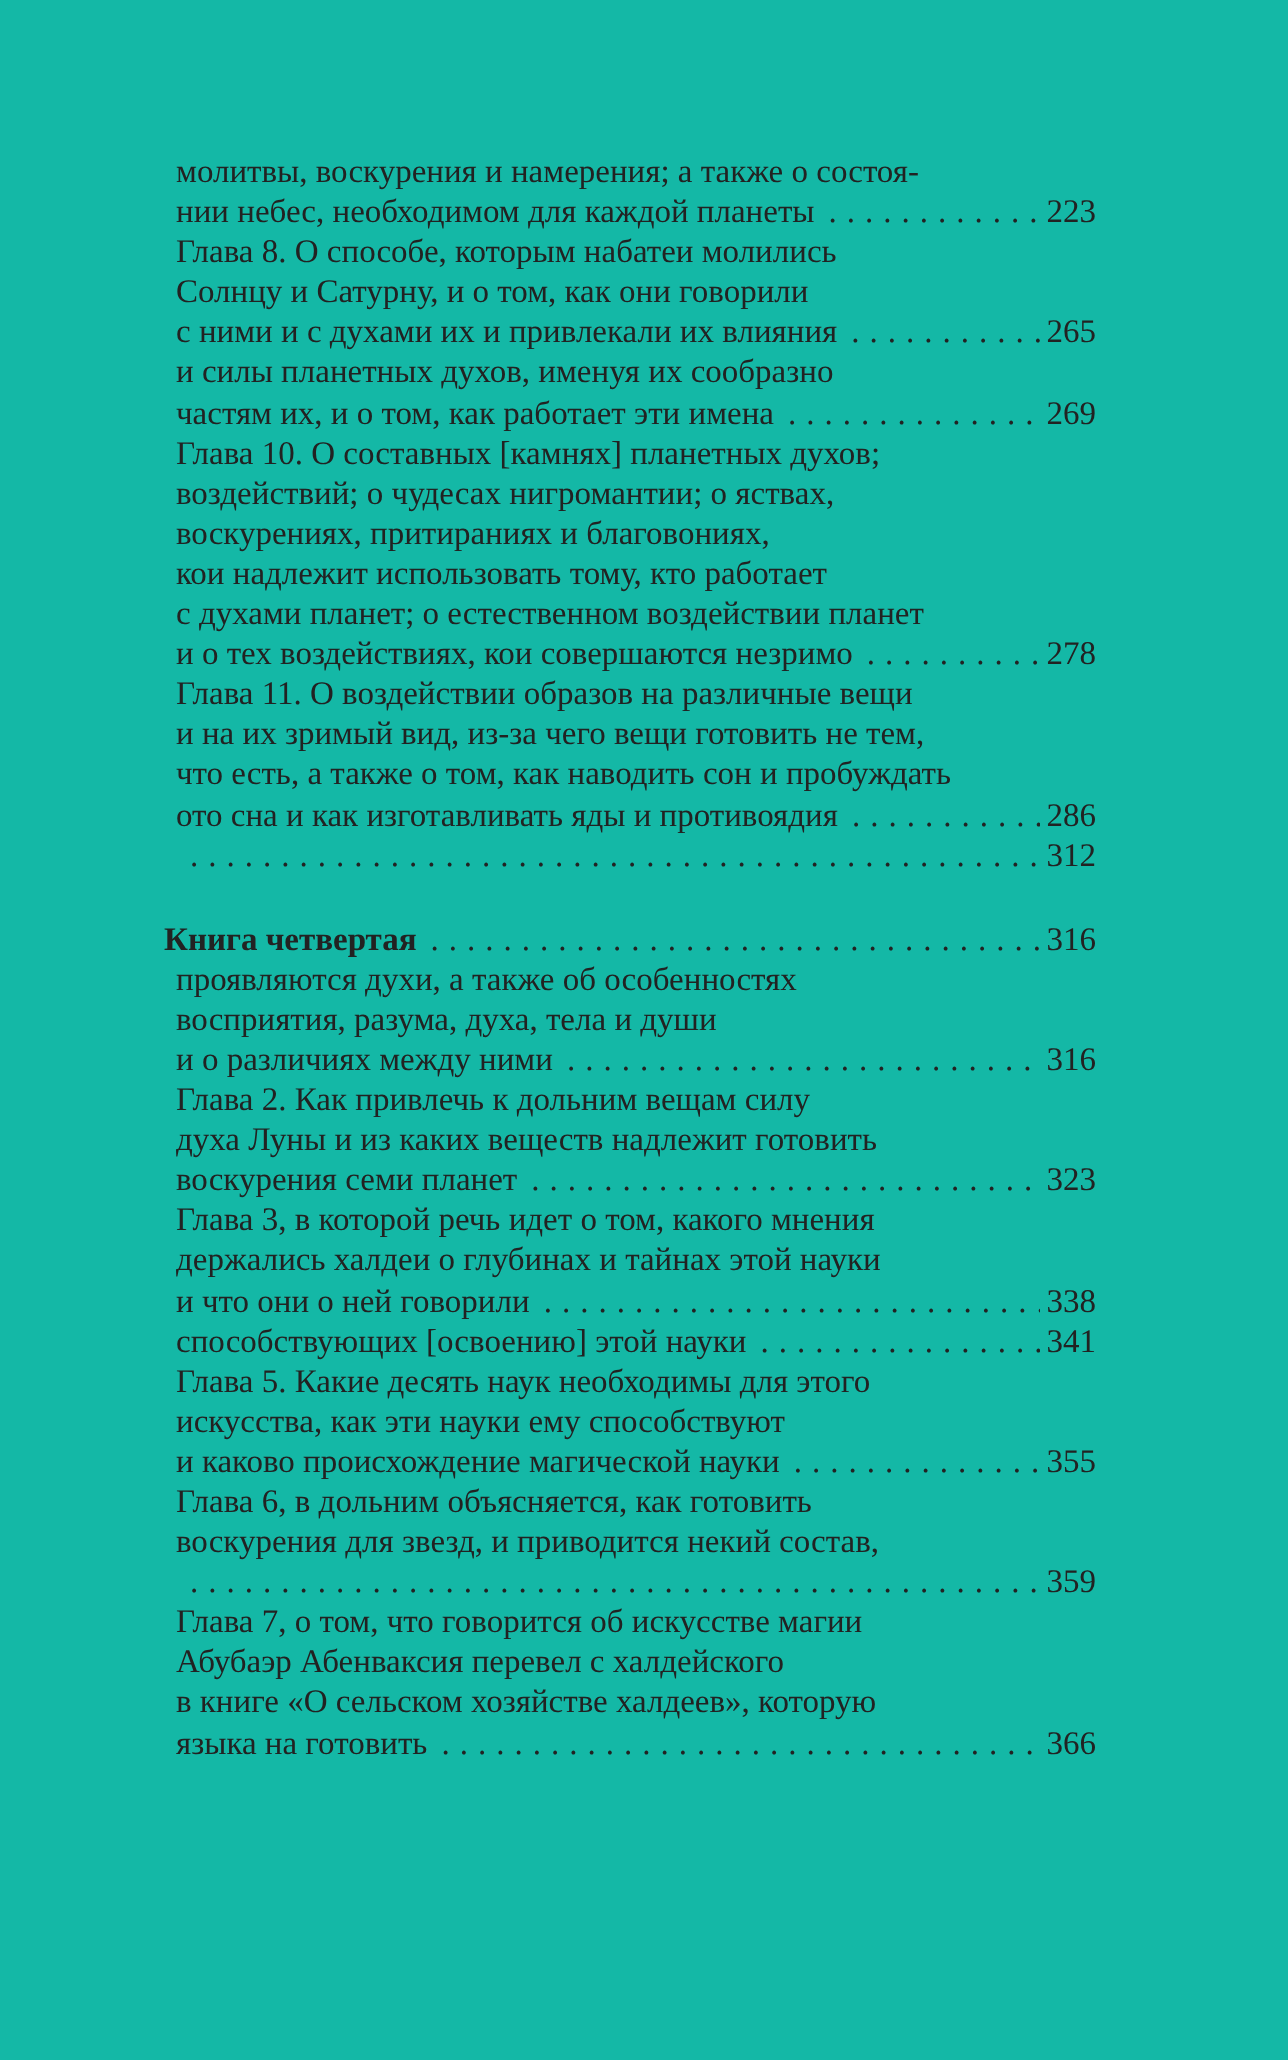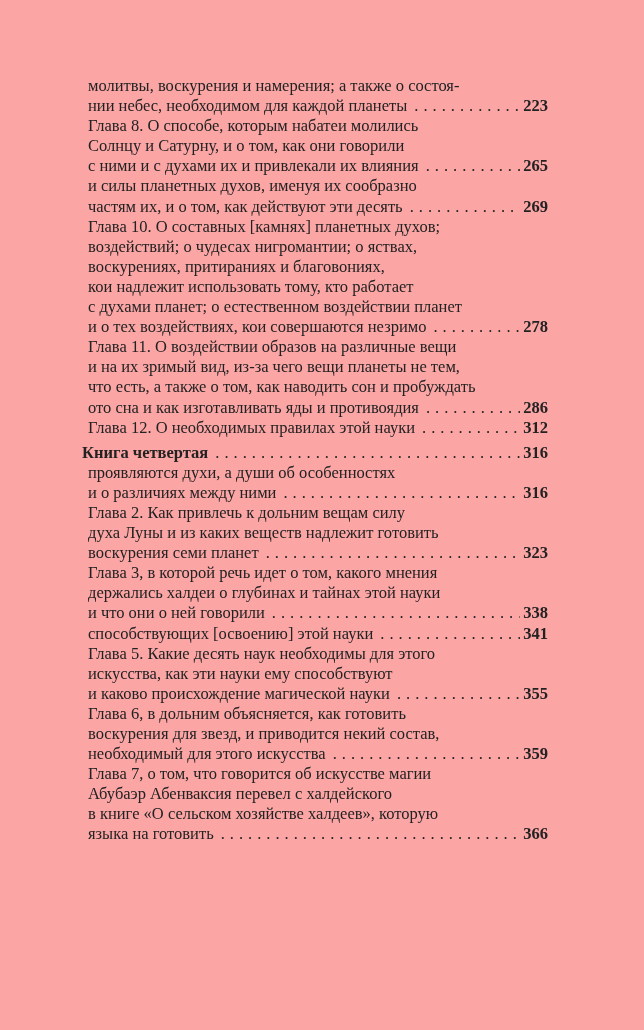--- a/index.html
+++ b/index.html
@@ -4,58 +4,58 @@
 <style>
   html, body {
     margin: 0;
     padding: 0;
     background: #ffffff;
   }
   .page {
     position: relative;
     width: 644px;
     height: 1030px;
-    background: #fca5a5;
+    background: #14b8a6;
     overflow: hidden;
     font-family: "Liberation Serif", "DejaVu Serif", serif;
   }
   .toc {
     position: absolute;
     left: 82px;
     top: 76px;
     width: 466px;
     color: #222222;
     font-size: 16.5px;
     line-height: 20.1px;
   }
   .entry { margin: 0; }
   .entry.chapter { padding-left: 6px; }
   .entry.book {
     font-weight: bold;
-    margin-top: 5px;
+    margin-top: 22px;
   }
   .line { white-space: nowrap; }
   .line.last {
     display: flex;
     align-items: flex-end;
   }
   .line.last .text { flex: 0 0 auto; }
   .leader {
     flex: 1 1 auto;
     overflow: hidden;
     white-space: nowrap;
     letter-spacing: 5px;
     margin-left: 7px;
     margin-right: 3px;
     font-weight: normal;
     color: #222222;
   }
   .pagenum {
     flex: 0 0 auto;
-    font-weight: bold;
+    font-weight: normal;
     color: #222222;
   }
 </style>
 </head>
 <body>
 
 <div class="page">
   <div class="toc">
       <div class="entry chapter">
         <div class="line"><span class="text">молитвы, воскурения и намерения; а также о состоя-</span></div>
@@ -70,63 +70,63 @@
         <div class="line"><span class="text">Солнцу и Сатурну, и о том, как они говорили</span></div>
         <div class="line last">
           <span class="text">с ними и с духами их и привлекали их влияния</span>
           <span class="leader">................................................................................</span>
           <span class="pagenum">265</span>
         </div>
       </div>
       <div class="entry chapter">
         <div class="line"><span class="text">и силы планетных духов, именуя их сообразно</span></div>
         <div class="line last">
-          <span class="text">частям их, и о том, как действуют эти десять</span>
+          <span class="text">частям их, и о том, как работает эти имена</span>
           <span class="leader">................................................................................</span>
           <span class="pagenum">269</span>
         </div>
       </div>
       <div class="entry chapter">
         <div class="line"><span class="text">Глава 10. О составных [камнях] планетных духов;</span></div>
         <div class="line"><span class="text">воздействий; о чудесах нигромантии; о яствах,</span></div>
         <div class="line"><span class="text">воскурениях, притираниях и благовониях,</span></div>
         <div class="line"><span class="text">кои надлежит использовать тому, кто работает</span></div>
         <div class="line"><span class="text">с духами планет; о естественном воздействии планет</span></div>
         <div class="line last">
           <span class="text">и о тех воздействиях, кои совершаются незримо</span>
           <span class="leader">................................................................................</span>
           <span class="pagenum">278</span>
         </div>
       </div>
       <div class="entry chapter">
         <div class="line"><span class="text">Глава 11. О воздействии образов на различные вещи</span></div>
-        <div class="line"><span class="text">и на их зримый вид, из-за чего вещи планеты не тем,</span></div>
+        <div class="line"><span class="text">и на их зримый вид, из-за чего вещи готовить не тем,</span></div>
         <div class="line"><span class="text">что есть, а также о том, как наводить сон и пробуждать</span></div>
         <div class="line last">
           <span class="text">ото сна и как изготавливать яды и противоядия</span>
           <span class="leader">................................................................................</span>
           <span class="pagenum">286</span>
         </div>
       </div>
       <div class="entry chapter">
         <div class="line last">
-          <span class="text">Глава 12. О необходимых правилах этой науки</span>
           <span class="leader">................................................................................</span>
           <span class="pagenum">312</span>
         </div>
       </div>
       <div class="entry book">
         <div class="line last">
           <span class="text">Книга четвертая</span>
           <span class="leader">................................................................................</span>
           <span class="pagenum">316</span>
         </div>
       </div>
       <div class="entry chapter">
-        <div class="line"><span class="text">проявляются духи, а души об особенностях</span></div>
+        <div class="line"><span class="text">проявляются духи, а также об особенностях</span></div>
+        <div class="line"><span class="text">восприятия, разума, духа, тела и души</span></div>
         <div class="line last">
           <span class="text">и о различиях между ними</span>
           <span class="leader">................................................................................</span>
           <span class="pagenum">316</span>
         </div>
       </div>
       <div class="entry chapter">
         <div class="line"><span class="text">Глава 2. Как привлечь к дольним вещам силу</span></div>
         <div class="line"><span class="text">духа Луны и из каких веществ надлежит готовить</span></div>
         <div class="line last">
@@ -157,21 +157,20 @@
         <div class="line last">
           <span class="text">и каково происхождение магической науки</span>
           <span class="leader">................................................................................</span>
           <span class="pagenum">355</span>
         </div>
       </div>
       <div class="entry chapter">
         <div class="line"><span class="text">Глава 6, в дольним объясняется, как готовить</span></div>
         <div class="line"><span class="text">воскурения для звезд, и приводится некий состав,</span></div>
         <div class="line last">
-          <span class="text">необходимый для этого искусства</span>
           <span class="leader">................................................................................</span>
           <span class="pagenum">359</span>
         </div>
       </div>
       <div class="entry chapter">
         <div class="line"><span class="text">Глава 7, о том, что говорится об искусстве магии</span></div>
         <div class="line"><span class="text">Абубаэр Абенваксия перевел с халдейского</span></div>
         <div class="line"><span class="text">в книге «О сельском хозяйстве халдеев», которую</span></div>
         <div class="line last">
           <span class="text">языка на готовить</span>

